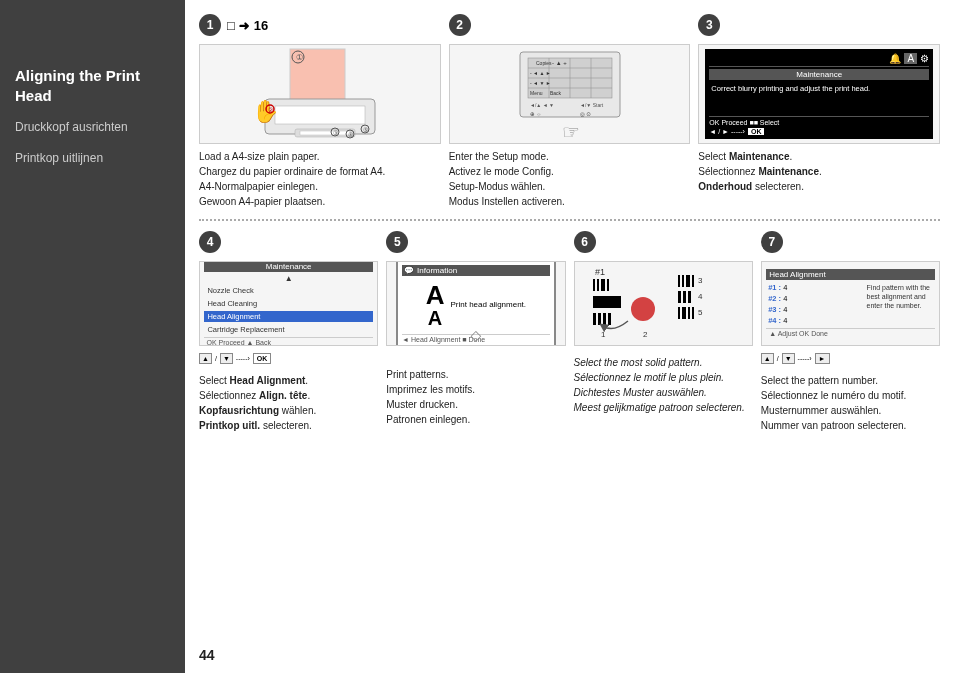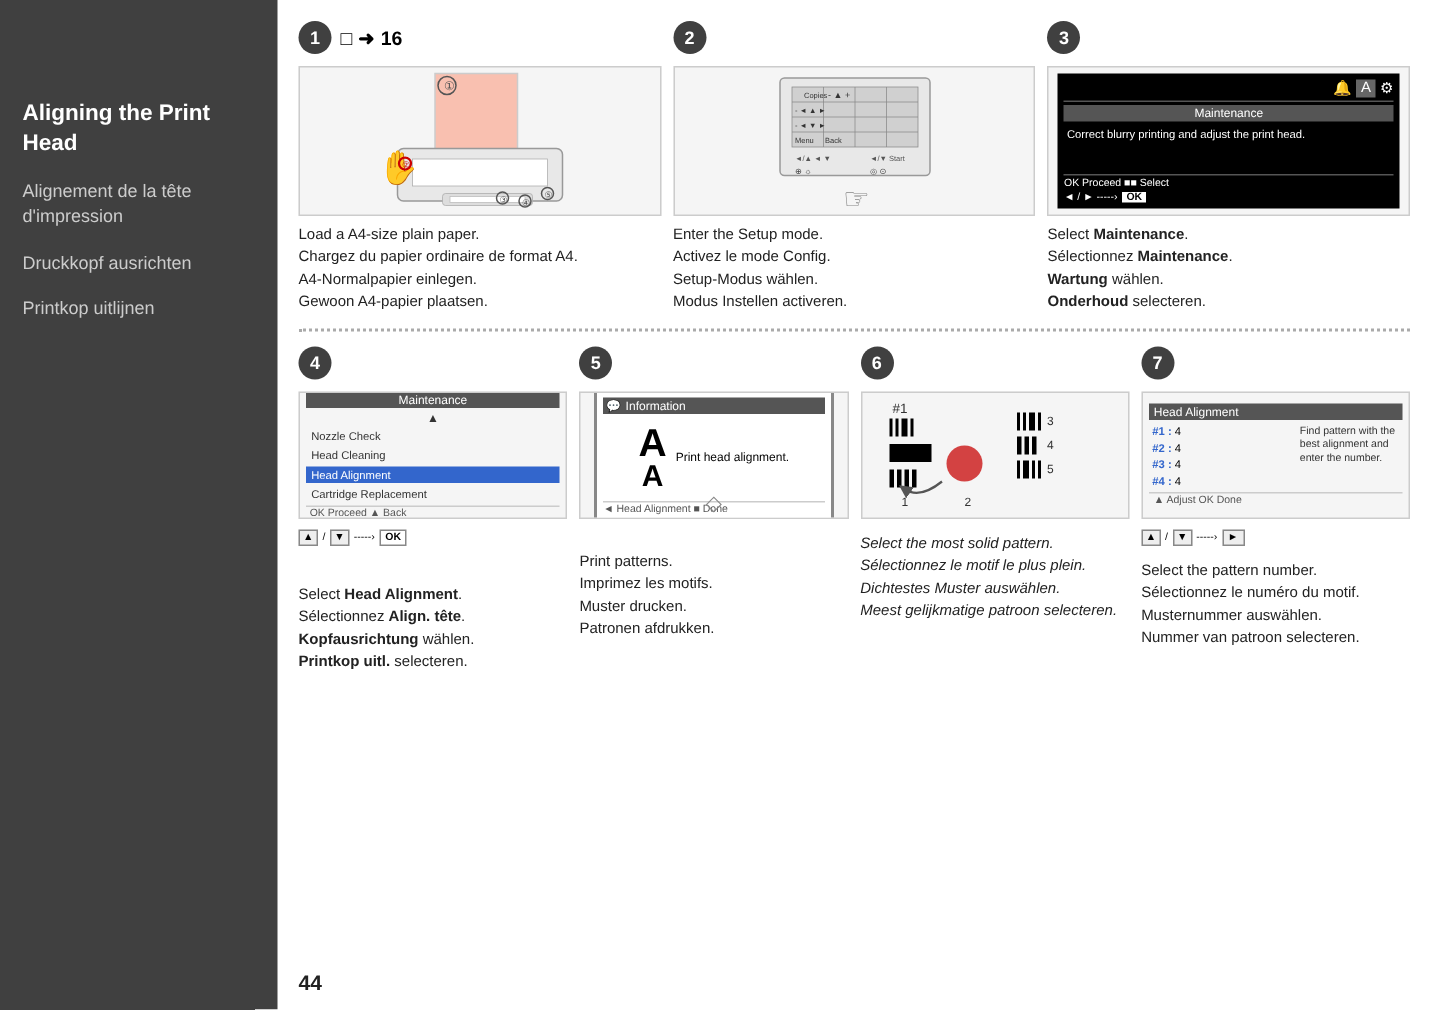--- a/index.html
+++ b/index.html
@@ -134,21 +134,20 @@
       font-size: 14px;
       font-weight: bold;
       color: #222;
     }
   </style>
 </head>
 <body>
 
 <div class="sidebar">
   <div class="sidebar-title">Aligning the Print Head</div>
-  <div class="sidebar-subtitle">Alignement de la tête d'impression</div>
   <div class="sidebar-subtitle">Druckkopf ausrichten</div>
   <div class="sidebar-subtitle">Printkop uitlijnen</div>
 </div>
 
 <div class="main" style="position:relative;">
 
   <div class="steps-row">
 
     <div class="step">
       <div class="step-header">
@@ -257,21 +256,20 @@
           </div>
           <div style="display:flex;align-items:center;gap:3px;">
             <span style="color:#fff;font-size:7px;">◄ / ► -----›</span>
             <span style="background:#fff;color:#000;font-size:7px;font-weight:bold;padding:0 3px;">OK</span>
           </div>
         </div>
       </div>
       <div class="step-text">
         <p>Select <strong>Maintenance</strong>.</p>
         <p>Sélectionnez <strong>Maintenance</strong>.</p>
-        <p><strong>Wartung</strong> wählen.</p>
         <p><strong>Onderhoud</strong> selecteren.</p>
       </div>
     </div>
 
   </div>
 
   <hr class="divider">
 
   <div class="steps-row-bottom">
 
@@ -292,21 +290,21 @@
           <div style="font-size:7px;color:#555;border-top:1px solid #ccc;padding-top:1px;padding-left:2px;">OK Proceed ▲ Back</div>
         </div>
       </div>
       <div style="display:flex;align-items:center;gap:3px;margin-top:2px;">
         <span style="border:1px solid #888;font-size:7px;padding:1px 2px;background:#eee;">▲</span>
         <span style="font-size:7px;">/</span>
         <span style="border:1px solid #888;font-size:7px;padding:1px 2px;background:#eee;">▼</span>
         <span style="font-size:7px;">-----›</span>
         <span style="border:1px solid #888;font-size:7px;padding:1px 3px;background:#fff;font-weight:bold;">OK</span>
       </div>
-      <div class="step-text" style="margin-top:20px;">
+      <div class="step-text" style="margin-top:4px;">
         <p>Select <strong>Head Alignment</strong>.</p>
         <p>Sélectionnez <strong>Align. tête</strong>.</p>
         <p><strong>Kopfausrichtung</strong> wählen.</p>
         <p><strong>Printkop uitl.</strong> selecteren.</p>
       </div>
     </div>
 
     <div class="step">
       <div class="step-header">
         <div class="step-number">5</div>
@@ -329,21 +327,21 @@
           </div>
         </div>
         <div style="position:absolute;bottom:2px;left:50%;transform:translateX(-50%);">
           <span style="font-size:14px;color:#888;">◇</span>
         </div>
       </div>
       <div class="step-text" style="margin-top:16px;">
         <p>Print patterns.</p>
         <p>Imprimez les motifs.</p>
         <p>Muster drucken.</p>
-        <p>Patronen afdrukken.</p>
+        <p>Patronen einlegen.</p>
       </div>
     </div>
 
     <div class="step">
       <div class="step-header">
         <div class="step-number">6</div>
       </div>
       <div class="step-image step-image-sm">
         <svg viewBox="0 0 160 85" width="160" height="85">
 

